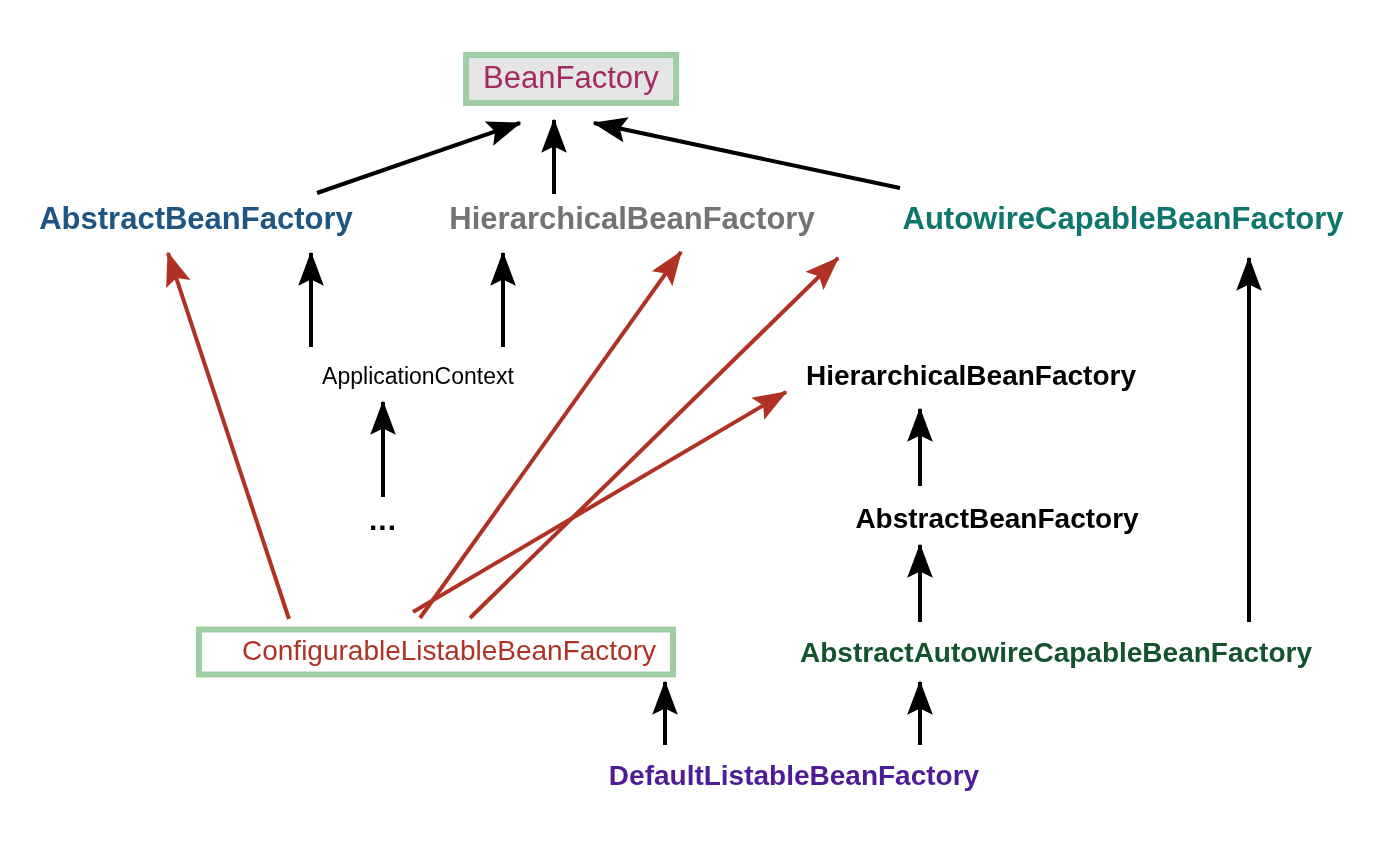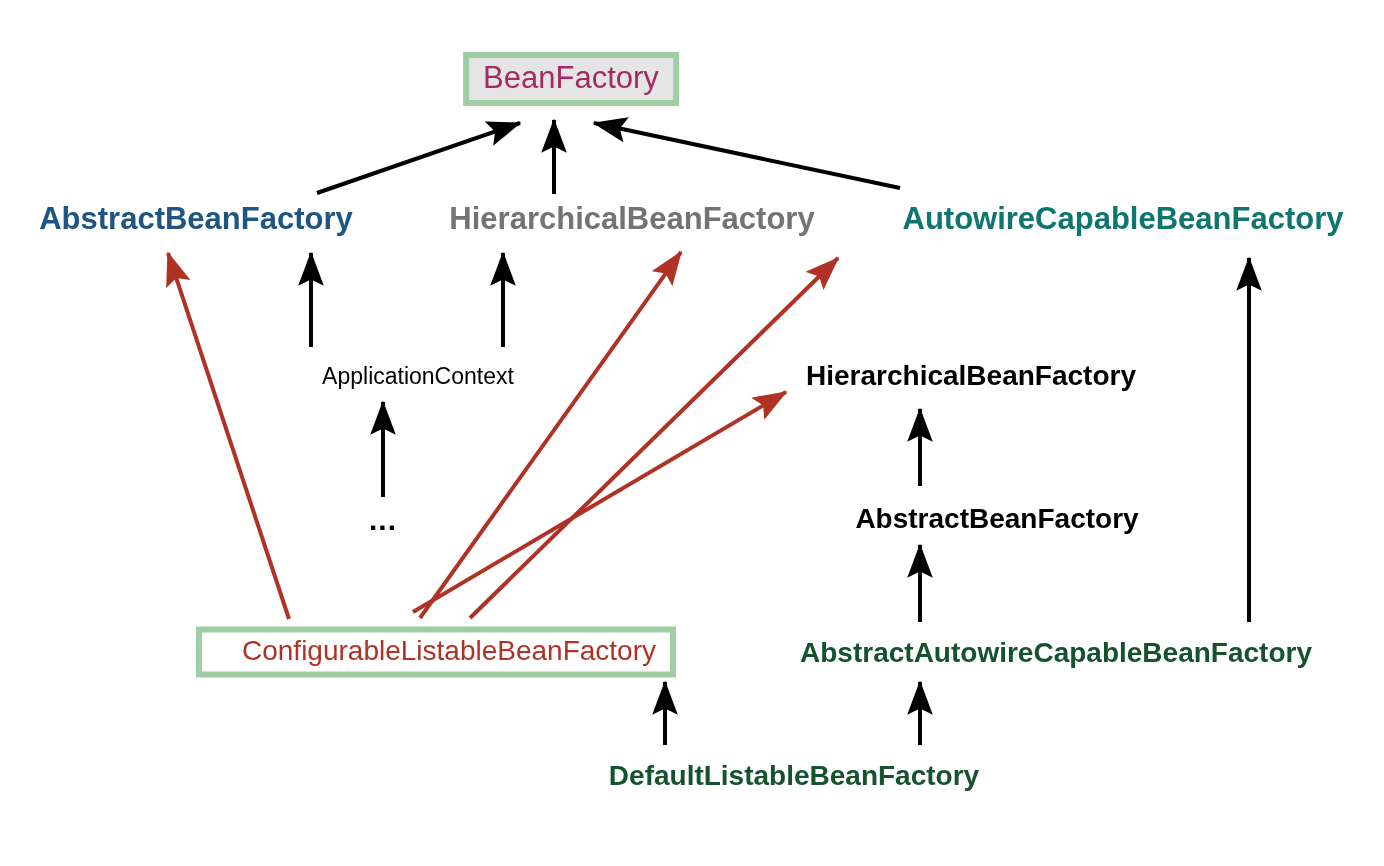--- a/index.html
+++ b/index.html
@@ -93,16 +93,16 @@
       <div class="node node-label" style="left: 604px; top: 218px; font-size: 31px; font-weight: bold; color: #737373; margin-left: 28px;">HierarchicalBeanFactory</div>
       <div class="node node-label" style="left: 1087px; top: 218px; font-size: 31px; font-weight: bold; color: #0f766e; margin-left: 36px;">AutowireCapableBeanFactory</div>
       <div class="node node-label" style="left: 418px; top: 376px; font-size: 23px; font-weight: normal; color: rgb(0, 0, 0);">ApplicationContext</div>
       <div class="node node-label" style="left: 971px; top: 376px; font-size: 28px; font-weight: bold; color: rgb(0, 0, 0);">HierarchicalBeanFactory</div>
       <div class="node ellipsis" style="left: 383px; top: 520px; font-size: 30px; font-weight: bold; color: rgb(0, 0, 0);">...</div>
       <div class="node node-label" style="left: 997px; top: 519px; font-size: 28px; font-weight: bold; color: rgb(0, 0, 0);">AbstractBeanFactory</div>
       <div class="node node-box" style="left: 436px; top: 652px; font-size: 28px; font-weight: normal; color: rgb(176, 50, 36); background: rgb(159, 206, 164);">
         <div class="box-inner" style="background: rgb(255, 255, 255); color: rgb(176, 50, 36); padding-left: 40px;">ConfigurableListableBeanFactory</div>
       </div>
       <div class="node node-label" style="left: 1056px; top: 653px; font-size: 28px; font-weight: bold; color: #14532d;">AbstractAutowireCapableBeanFactory</div>
-      <div class="node node-label" style="left: 794px; top: 776px; font-size: 28px; font-weight: bold; color: #14532d;">DefaultListableBeanFactory</div>
+      <div class="node node-label" style="left: 794px; top: 776px; font-size: 28px; font-weight: bold; color: #4c1d95;">DefaultListableBeanFactory</div>
     </div>
 
 </div>
 
 </body></html>

